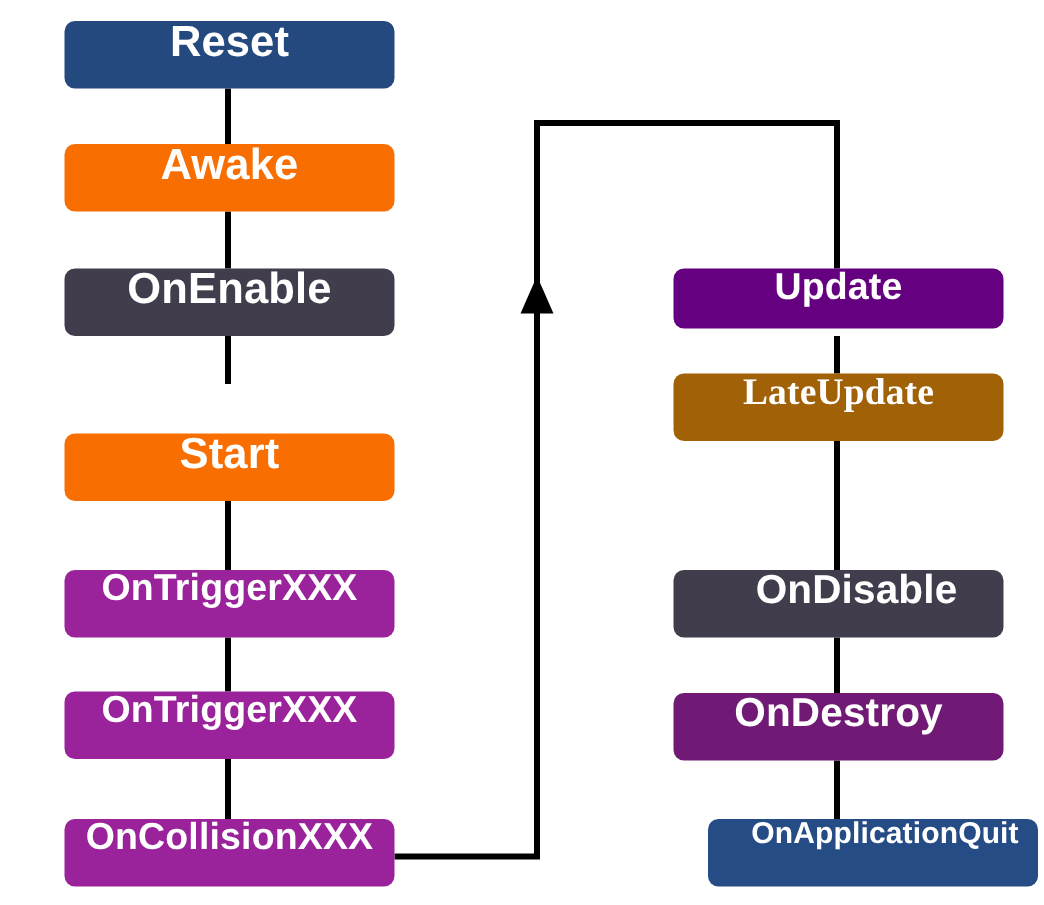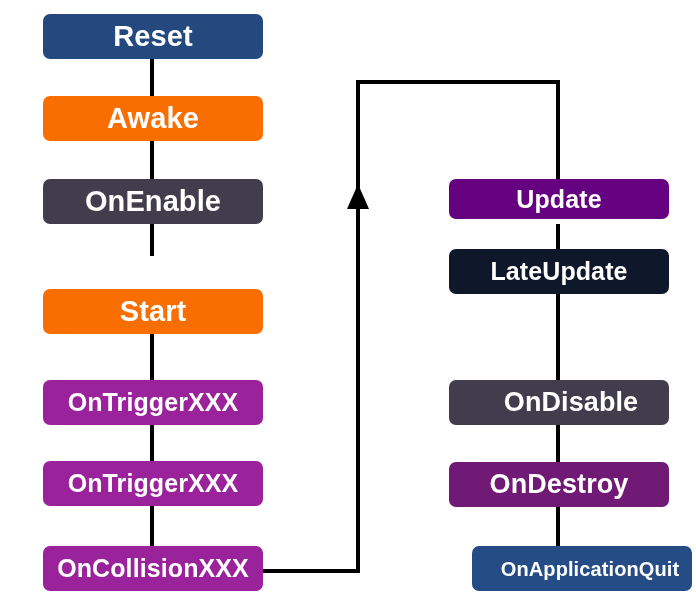--- a/index.html
+++ b/index.html
@@ -17,21 +17,21 @@
     height: 603px;
     background: #ffffff;
     overflow: hidden;
   }
   .node {
     position: absolute;
     box-sizing: border-box;
     border-radius: 7px;
     color: #ffffff;
     display: flex;
-    align-items: center;
+    align-items: flex-start;
     justify-content: center;
     text-align: center;
     font-weight: bold;
     letter-spacing: 0.1px;
     line-height: 1;
     z-index: 3;
     user-select: none;
     white-space: nowrap;
   }
   .edges {
@@ -86,21 +86,21 @@
       </div>
       <div class="node" style="left: 43px; top: 461px; width: 220px; height: 45px; background: rgb(154, 34, 154); font-size: 25px;">
         <span>OnTriggerXXX</span>
       </div>
       <div class="node" style="left: 43px; top: 546px; width: 220px; height: 45px; background: rgb(154, 34, 154); font-size: 25px;">
         <span>OnCollisionXXX</span>
       </div>
       <div class="node" style="left: 449px; top: 179px; width: 220px; height: 40px; background: rgb(101, 0, 128); font-size: 25px;">
         <span>Update</span>
       </div>
-      <div class="node" style="left: 449px; top: 249px; width: 220px; height: 45px; background: #0f172a; font-size: 25px;">
+      <div class="node" style="left: 449px; top: 249px; width: 220px; height: 45px; background: #a16207; font-size: 25px; font-family: Liberation Serif, serif;">
         <span>LateUpdate</span>
       </div>
       <div class="node" style="left: 449px; top: 380px; width: 220px; height: 45px; background: rgb(65, 61, 76); font-size: 27px; padding-left: 24px;">
         <span>OnDisable</span>
       </div>
       <div class="node" style="left: 449px; top: 462px; width: 220px; height: 45px; background: #701a75; font-size: 27px;">
         <span>OnDestroy</span>
       </div>
       <div class="node" style="left: 472px; top: 546px; width: 220px; height: 45px; background: rgb(37, 76, 133); font-size: 20px; padding-left: 16px;">
         <span>OnApplicationQuit</span>

